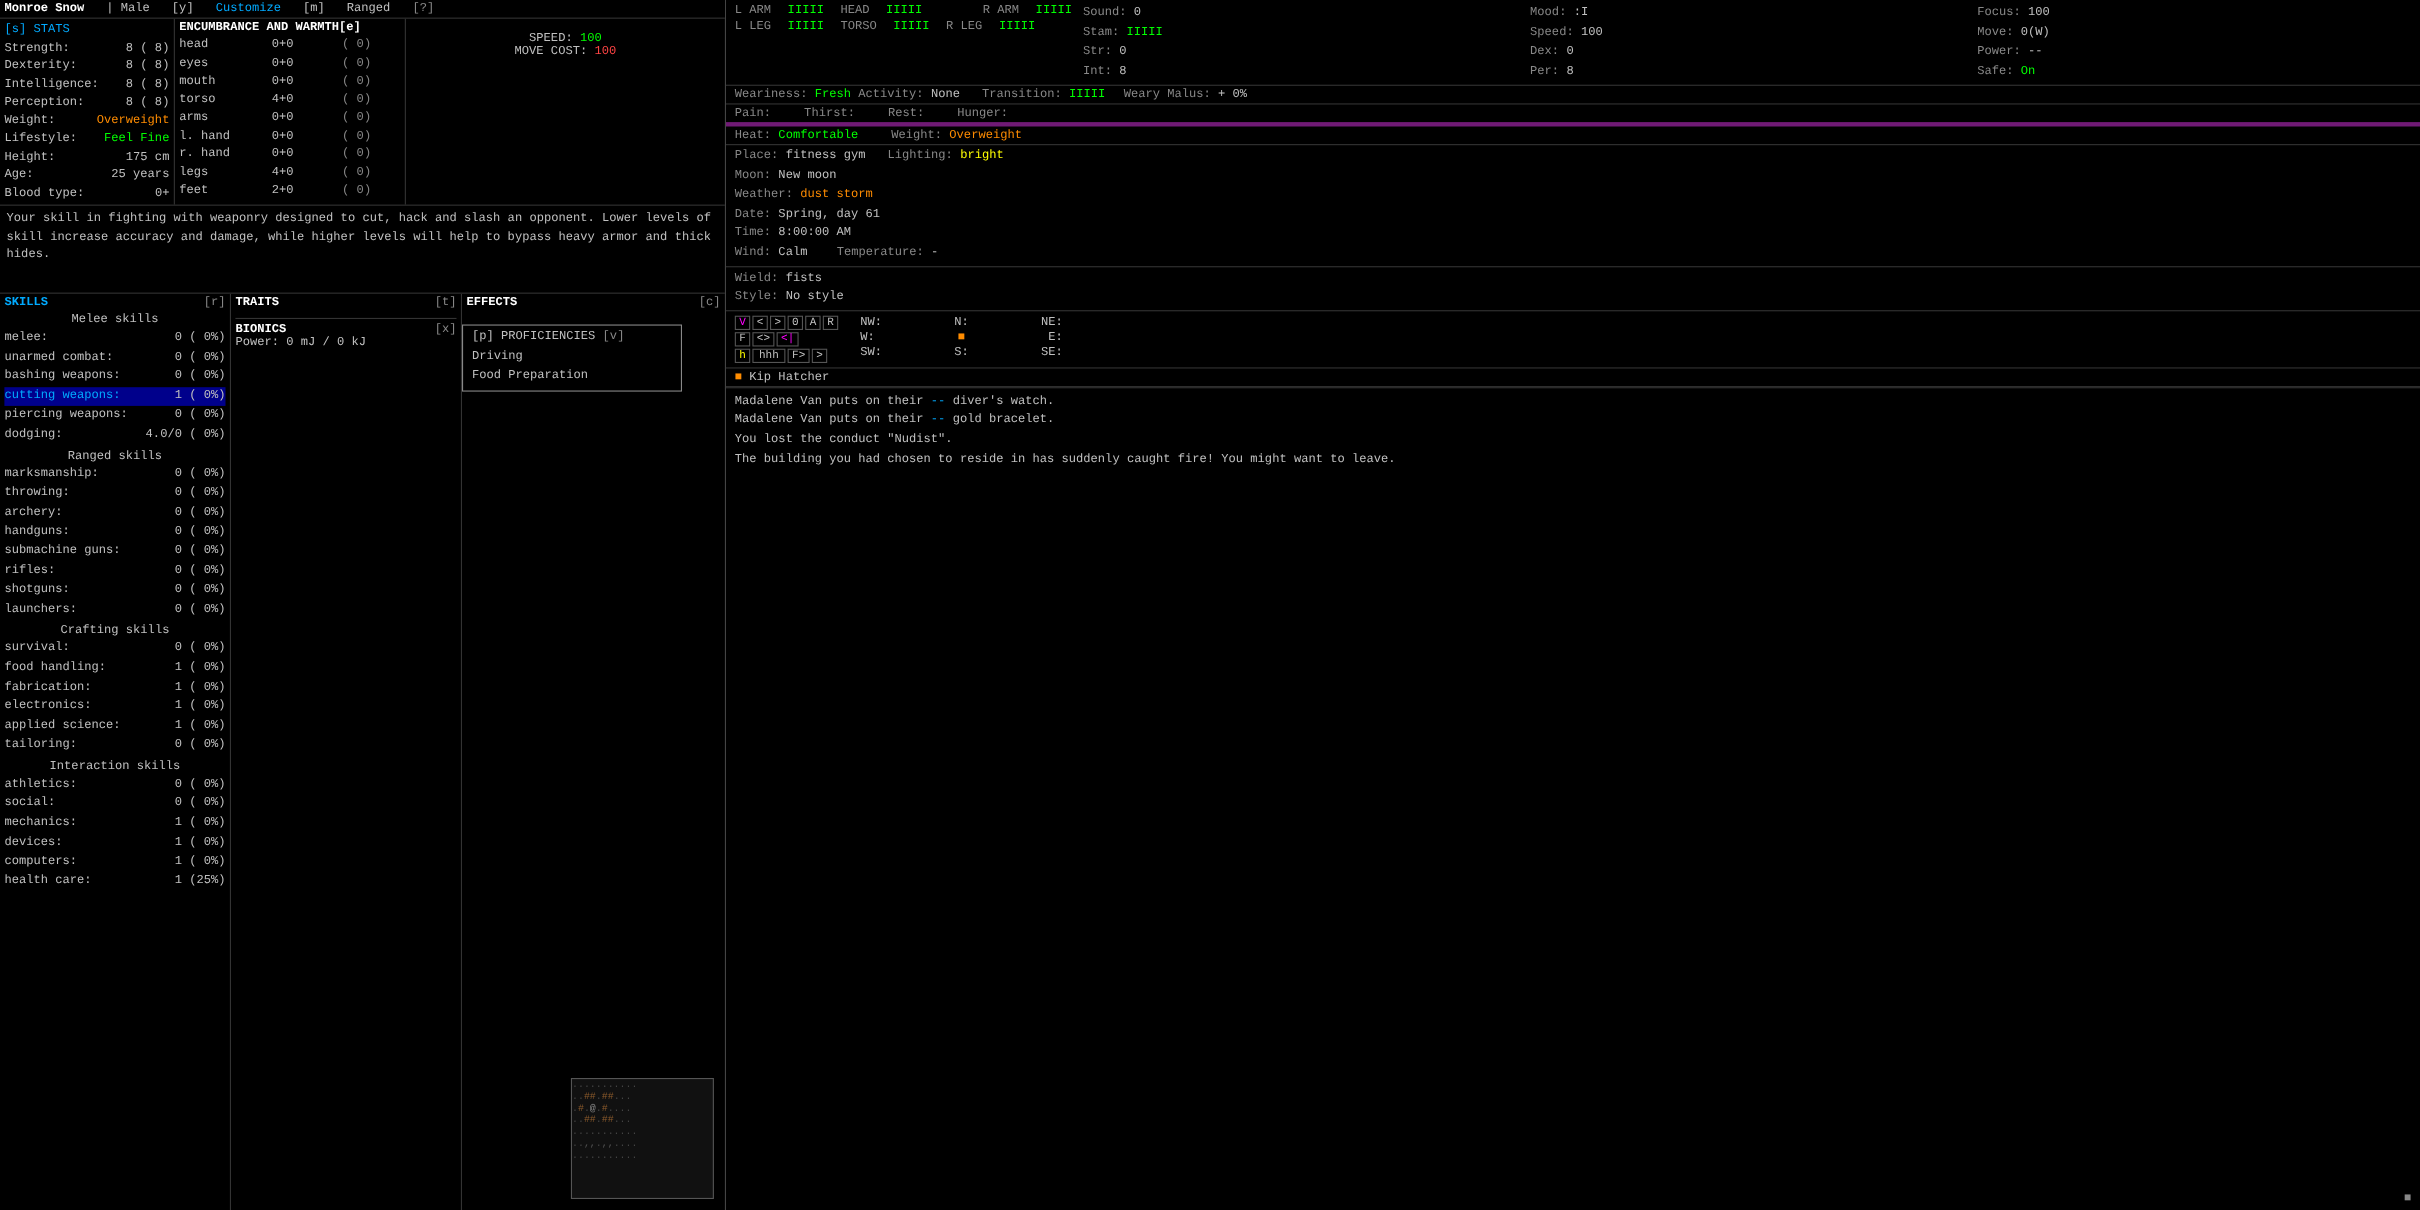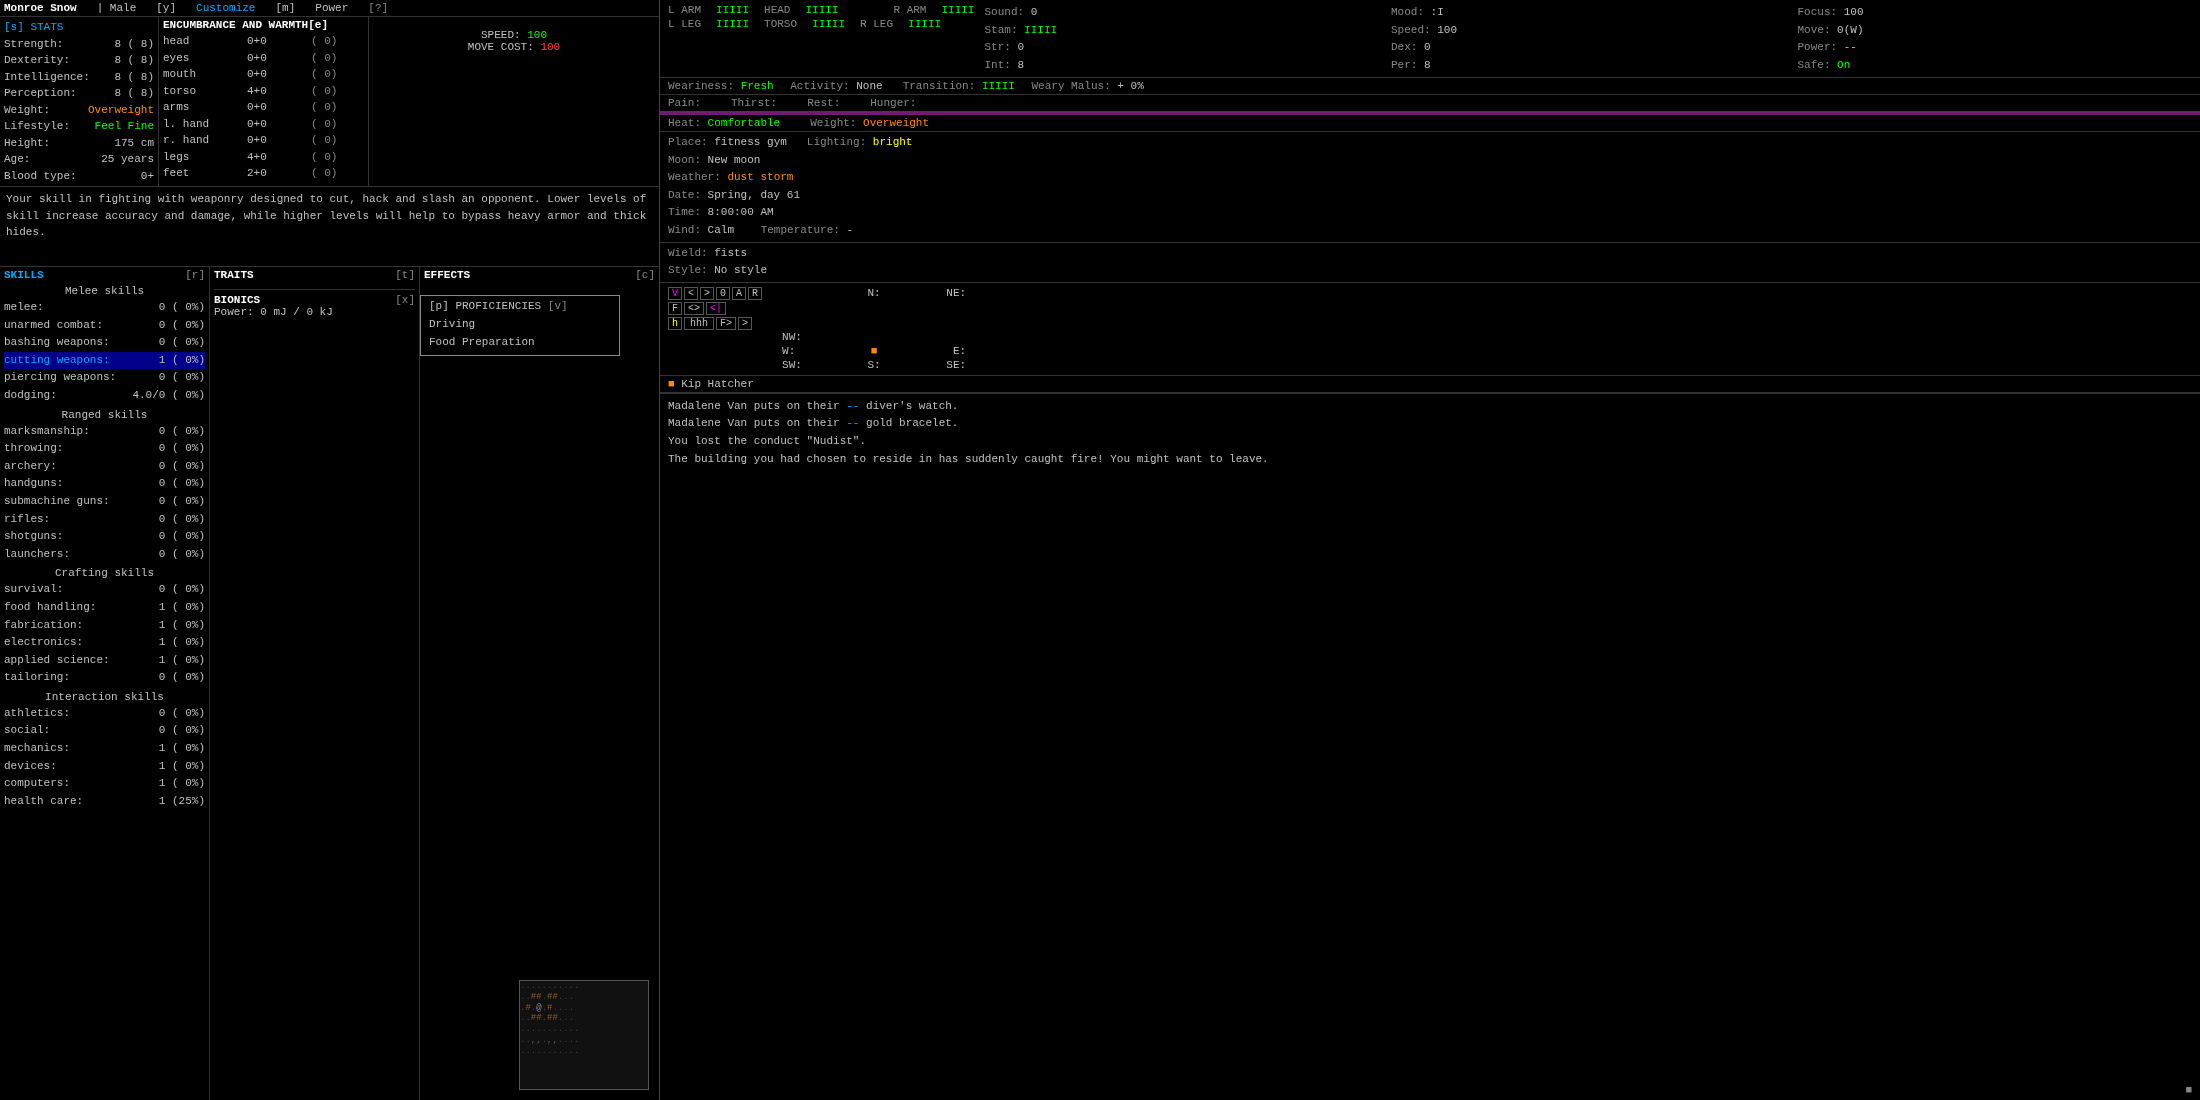--- a/index.html
+++ b/index.html
@@ -148,21 +148,21 @@
 <body>
 
 <div class="left-panel">
 
   <div class="header-bar">
     <span class="header-name">Monroe Snow</span>
     <span>| Male</span>
     <span>[y]</span>
     <span style="color:#00aaff;cursor:pointer;">Customize</span>
     <span>[m]</span>
-    <span style="color:#c0c0c0;cursor:pointer;">Power</span>
+    <span style="color:#c0c0c0;cursor:pointer;">Ranged</span>
     <span style="color:#888;">[?]</span>
   </div>
 
   <div class="top-section">
 
     <div class="stats-col">
       <div class="stat-row">
         <span style="color:#00aaff;cursor:pointer;">[s] STATS</span>
       </div>
       <div class="stat-row">
@@ -511,21 +511,21 @@
         <span style="color:#888;">Safe: </span>
         <span style="color:#00ff00;">On</span>
       </div>
     </div>
   </div>
 
   <div style="display:flex;flex-direction:row;padding:2px 8px;border-bottom:1px solid #333;gap:20px;">
     <div>
       <span style="color:#888;">Weariness: </span>
       <span style="color:#00ff00;">Fresh</span>
-      <span style="color:#888;margin-left:10px;">Activity: </span>
+      <span style="color:#888;">Activity: </span>
       <span style="color:#c0c0c0;">None</span>
     </div>
     <div>
       <span style="color:#888;">Transition: </span>
       <span style="color:#00ff00;">IIIII</span>
       <span style="color:#888;margin-left:10px;">Weary Malus: </span>
       <span style="color:#c0c0c0;">+ 0%</span>
     </div>
   </div>
 
@@ -629,21 +629,21 @@
       </div>
       <div style="display:flex;gap:2px;">
         <span style="color:#ffff00;border:1px solid #555;padding:0 3px;cursor:pointer;font-size:10px;">h</span>
         <span style="color:#c0c0c0;border:1px solid #555;padding:0 5px;cursor:pointer;font-size:10px;">hhh</span>
         <span style="color:#c0c0c0;border:1px solid #555;padding:0 3px;cursor:pointer;font-size:10px;">F&gt;</span>
         <span style="color:#c0c0c0;border:1px solid #555;padding:0 3px;cursor:pointer;font-size:10px;">&gt;</span>
       </div>
     </div>
 
     <div style="display:grid;grid-template-columns:60px 60px 60px;gap:2px;">
-      <span style="color:#c0c0c0;text-align:left;margin-top:44px;">NW:</span>
+      <span style="color:#c0c0c0;text-align:left;">NW:</span>
       <span style="color:#c0c0c0;text-align:center;">N:</span>
       <span style="color:#c0c0c0;text-align:right;">NE:</span>
       <span style="color:#c0c0c0;text-align:left;">W:</span>
       <span style="color:#ff8c00;text-align:center;">■</span>
       <span style="color:#c0c0c0;text-align:right;">E:</span>
       <span style="color:#c0c0c0;text-align:left;">SW:</span>
       <span style="color:#c0c0c0;text-align:center;">S:</span>
       <span style="color:#c0c0c0;text-align:right;">SE:</span>
     </div>
   </div>

